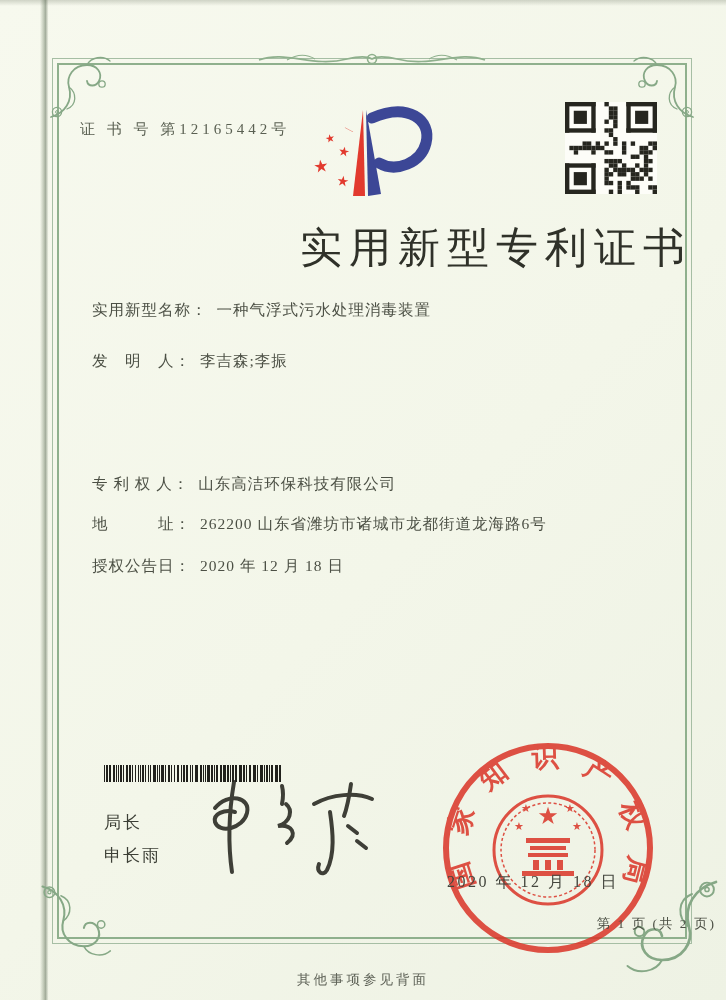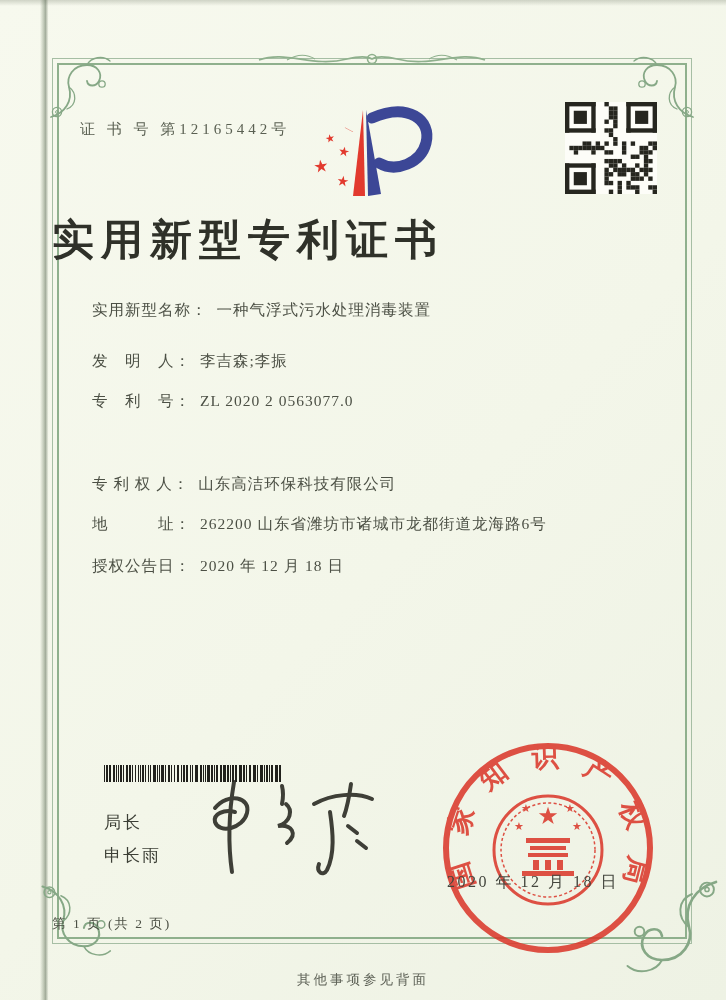--- a/index.html
+++ b/index.html
@@ -40,22 +40,22 @@
   .top-orn { position:absolute; left:50%; top:-13px; transform:translateX(-50%); }
 
   .cert-no {
     position:absolute; left:80px; top:120px;
     font-size:15px; letter-spacing:4px; color:#5a6052; white-space:nowrap;
   }
   .logo { position:absolute; left:286px; top:100px; }
   .qr   { position:absolute; left:565px; top:102px; background:#fdfdf8; }
 
   .title {
-    position:absolute; left:52px; top:212px; width:640px;
-    text-align:left; font-size:42px; font-weight:bold;
+    position:absolute; left:52px; top:220px; width:640px;
+    text-align:right; font-size:42px; font-weight:normal;
     letter-spacing:7px; color:#2f3129; white-space:nowrap;
   }
 
   .field-row {
     position:absolute; left:92px; white-space:nowrap;
     font-size:15.5px; color:#4c5045;
   }
   .f-label { letter-spacing:1px;margin-top:47px; }
   .f-value { margin-left:9px; letter-spacing:1px; }
 
@@ -74,21 +74,21 @@
   }
   .signature { position:absolute; left:198px; top:772px; }
 
   .seal { position:absolute; left:436px; top:738px; opacity:.85; }
   .seal-date {
     position:absolute; left:447px; top:872px; z-index:5;
     font-size:16px; color:#44463e; letter-spacing:2.5px; white-space:nowrap;
   }
 
   .page-info {
-    position:absolute; left:52px; top:915px; width:664px; text-align:left;
+    position:absolute; left:52px; top:915px; width:664px; text-align:right;
     font-size:13.5px; color:#4c5045; letter-spacing:2px;
   }
   .back-note {
     position:absolute; left:0; top:971px; width:726px; text-align:center;
     font-size:13.5px; color:#5d6156; letter-spacing:3px;
   }
 </style>
 </head>
 <body>
 
@@ -266,23 +266,20 @@
   
   <div class="title">实用新型专利证书</div>
 
   
   <div class="field-row" style="top:300px">
     <span class="f-label">实用新型名称：</span><span class="f-value">一种气浮式污水处理消毒装置</span>
   </div>
   <div class="field-row" style="top:351px">
     <span class="f-label">发　明　人：</span><span class="f-value">李吉森;李振</span>
   </div>
-  <div class="field-row" style="top:391px">
-    <span class="f-label">专　利　号：</span><span class="f-value">ZL 2020 2 0563077.0</span>
-  </div>
   <div class="field-row" style="top:474px">
     <span class="f-label">专 利 权 人：</span><span class="f-value">山东高洁环保科技有限公司</span>
   </div>
   <div class="field-row" style="top:514px">
     <span class="f-label">地　　　址：</span><span class="f-value">262200 山东省潍坊市诸城市龙都街道龙海路6号</span>
   </div>
   <div class="field-row" style="top:556px">
     <span class="f-label">授权公告日：</span><span class="f-value">2020 年 12 月 18 日</span>
   </div>
 

